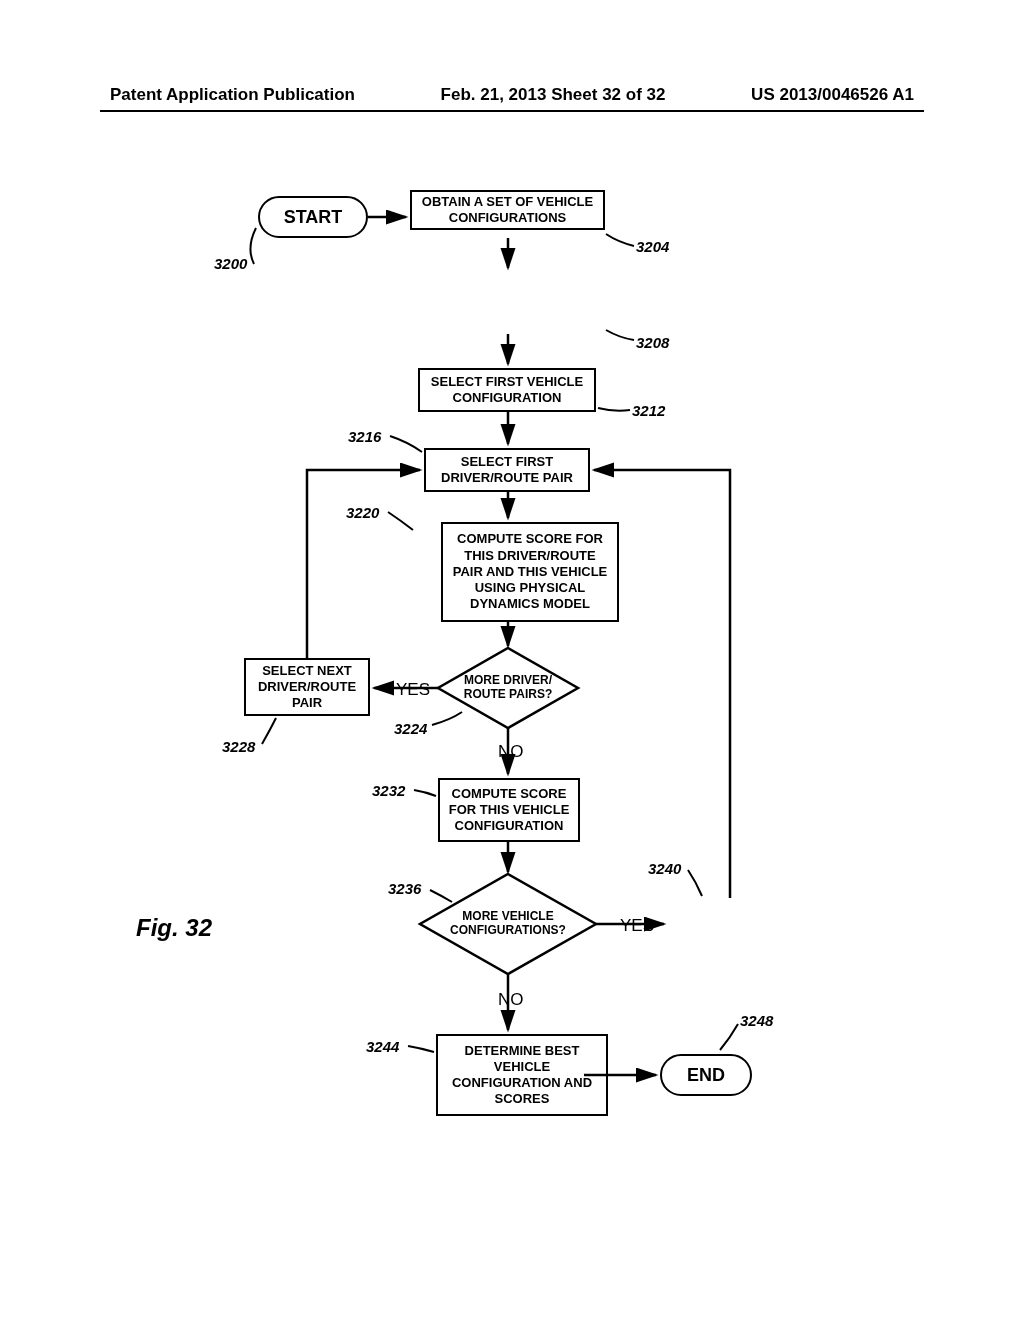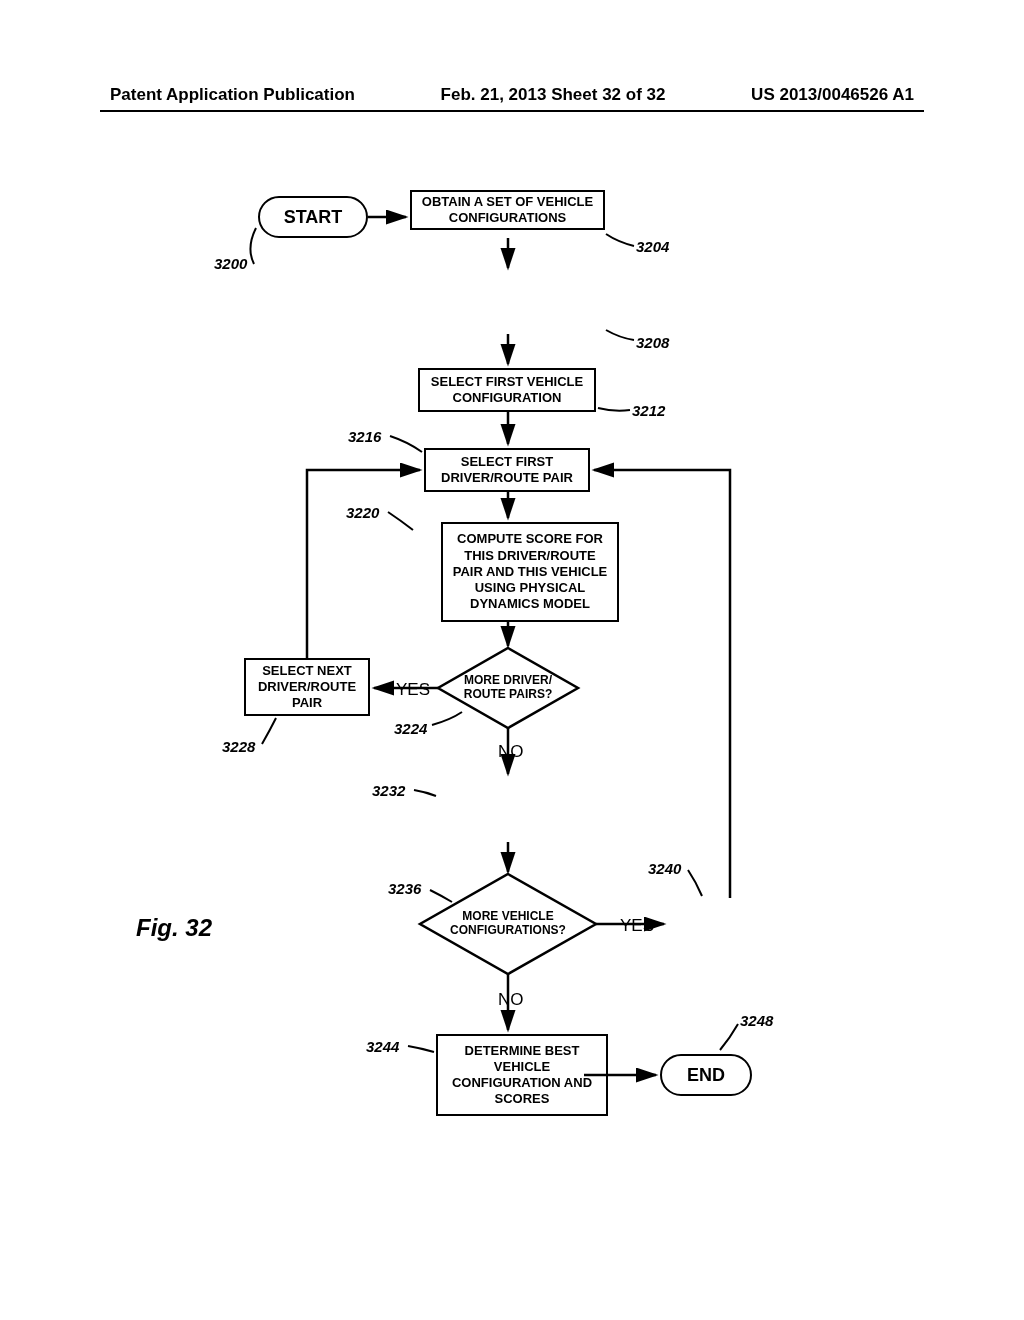--- a/index.html
+++ b/index.html
@@ -109,20 +109,23 @@
   </div>
 
   <div class="node" style="left:415px; top:332px; width:178px; height:100px;margin-left:26px;">
     <span>COMPUTE SCORE FOR THIS DRIVER/ROUTE PAIR AND THIS VEHICLE USING PHYSICAL DYNAMICS MODEL</span>
   </div>
 
   <div class="node" style="left:244px; top:468px; width:126px; height:58px;">
     <span>SELECT NEXT DRIVER/ROUTE PAIR</span>
   </div>
 
+  <div class="node" style="left:438px; top:588px; width:142px; height:64px;">
+    <span>COMPUTE SCORE FOR THIS VEHICLE CONFIGURATION</span>
+  </div>
 
 
   <div class="node" style="left:436px; top:844px; width:172px; height:82px;">
     <span>DETERMINE BEST VEHICLE CONFIGURATION AND SCORES</span>
   </div>
 
   <div class="node terminator" style="left:660px; top:864px; width:92px; height:42px;">
     <span>END</span>
   </div>
 

